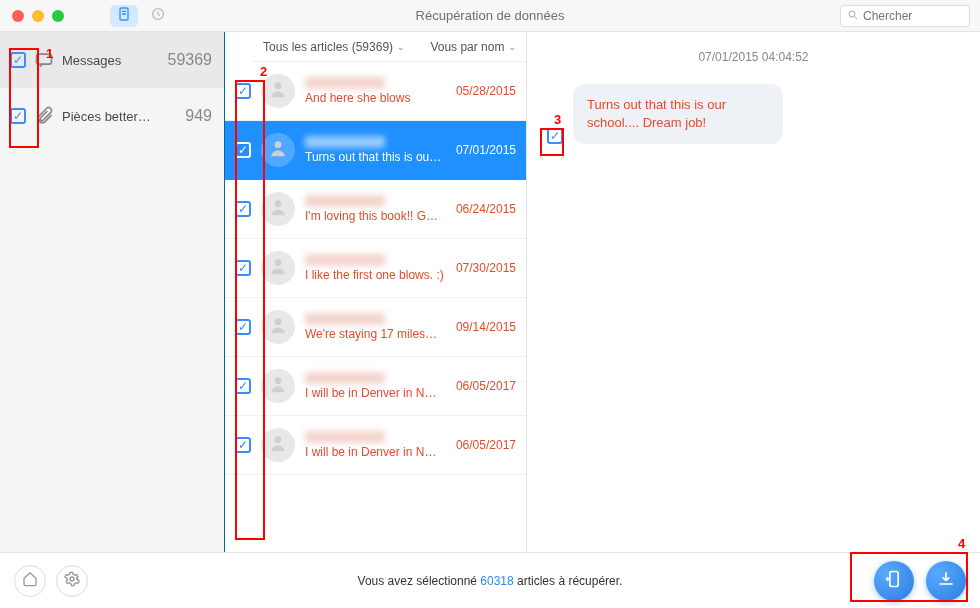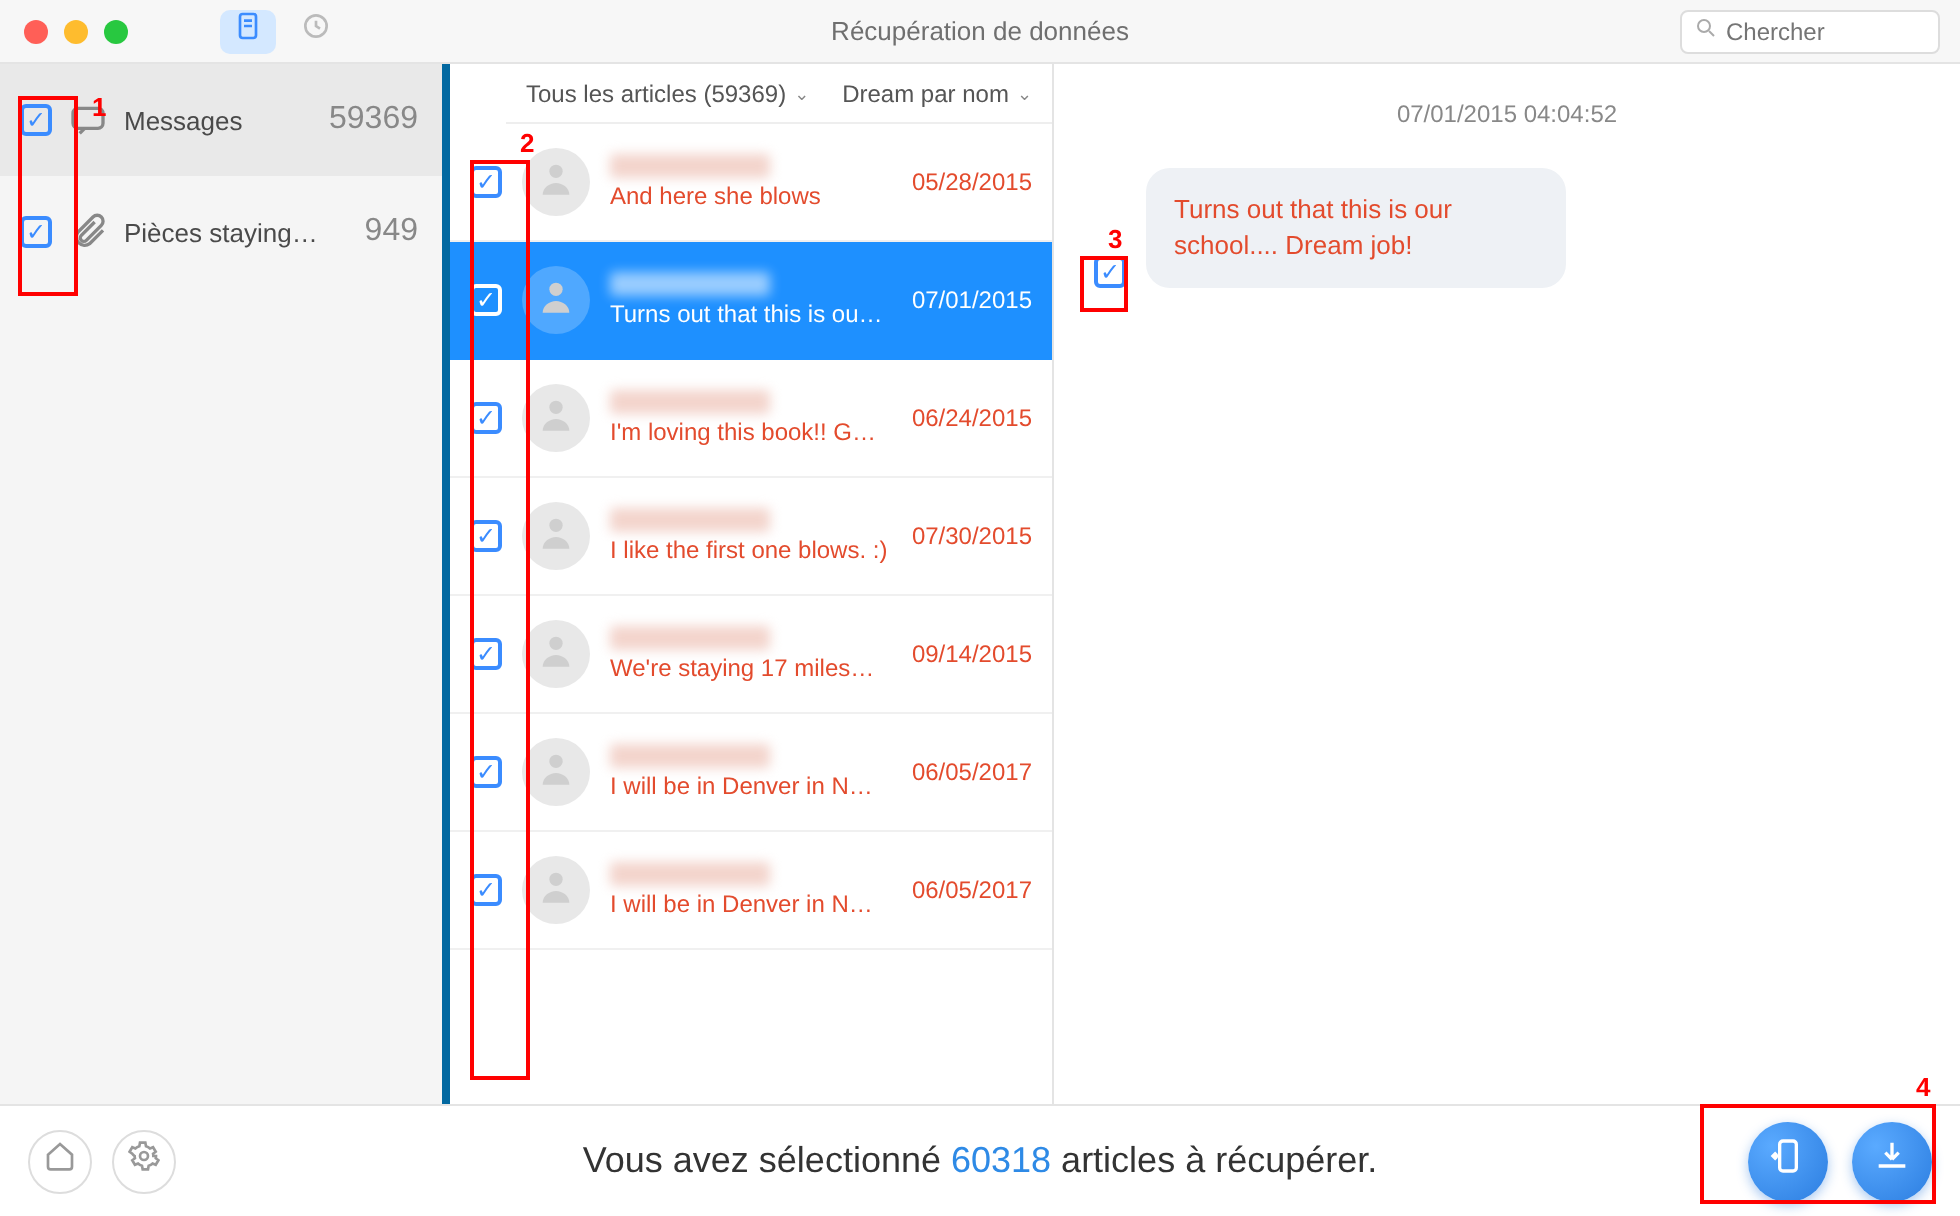--- a/index.html
+++ b/index.html
@@ -9,21 +9,21 @@
 .dot { width: 12px; height: 12px; border-radius: 50%; }
 .dot-r { background: #ff5f57; } .dot-y { background: #febc2e; } .dot-g { background: #28c840; }
 .tb-icons { display: flex; gap: 6px; margin-left: 14px; }
 .tb-btn { width: 28px; height: 22px; border-radius: 5px; display: flex; align-items: center; justify-content: center; }
 .tb-btn.active { background: #d4e8ff; }
 .tb-btn svg { width: 16px; height: 16px; }
 .title { position: absolute; left: 50%; transform: translateX(-50%); font-size: 13px; color: #6f6f6f; }
 .search { position: absolute; right: 10px; top: 5px; width: 130px; height: 22px; border: 1px solid #ddd; border-radius: 4px; background: #fff; display: flex; align-items: center; padding: 0 6px; gap: 4px; justify-content: space-between; }
 .search-input { border: none; outline: none; font-size: 12px; color: #888; width: 100%; background: transparent; }
 .content { display: flex; height: 520px; }
-.sidebar { width: 225px; background: #f5f5f5; border-right: 4px solid #0369a1; }
+.sidebar { width: 225px; background: #f5f5f5; border-right: 1px solid #0369a1; }
 .s-item { height: 56px; display: flex; align-items: center; padding: 0 12px 0 10px; gap: 8px; }
 .s-item.sel { background: #e9e9e9; }
 .cb { width: 16px; height: 16px; border: 2px solid #3b8cff; border-radius: 3px; display: inline-flex; align-items: center; justify-content: center; flex-shrink: 0; cursor: pointer; }
 .cb::after { content: "✓"; color: #3b8cff; font-size: 12px; line-height: 1; }
 .s-item .cat-ic { width: 20px; height: 20px; display: flex; align-items: center; justify-content: center; flex-shrink: 0; }
 .s-label { font-size: 13px; color: #4a4a4a; flex: 1; white-space: nowrap; overflow: hidden; text-overflow: ellipsis; }
 .s-count { font-size: 16px; color: #888; }
 .mid { width: 302px; border-right: 1px solid #e4e4e4; display: flex; flex-direction: column; }
 .mid-head { height: 30px; display: flex; align-items: center; padding: 0 10px; justify-content: space-between; border-bottom: 1px solid #eee; font-size: 12px; color: #555; margin-left: 28px; }
 .mh-l, .mh-r { display: flex; align-items: center; gap: 4px; cursor: pointer; }
@@ -44,21 +44,21 @@
 .date { font-size: 12px; color: #e34b2d; flex-shrink: 0; }
 .row.sel .date { color: #fff; }
 .preview { flex: 1; padding: 18px 20px; position: relative; }
 .pv-date { text-align: center; font-size: 12px; color: #888; margin-bottom: 20px; }
 .pv-row { display: flex; align-items: flex-end; gap: 10px; }
 .bubble { background: #eef1f5; border-radius: 12px; padding: 12px 14px; max-width: 210px; font-size: 13px; color: #e34b2d; line-height: 1.4; }
 .footer { height: 56px; border-top: 1px solid #e4e4e4; display: flex; align-items: center; padding: 0 14px; position: relative; }
 .f-left { display: flex; gap: 10px; }
 .circ-btn { width: 32px; height: 32px; border: 1px solid #ddd; border-radius: 50%; display: flex; align-items: center; justify-content: center; cursor: pointer; }
 .circ-btn svg { width: 16px; height: 16px; }
-.f-center { position: absolute; left: 50%; transform: translateX(-50%); font-size: 18px; color: #333; }
+.f-center { position: absolute; left: 50%; transform: translateX(-50%); font-size: 12px; color: #333; }
 .f-center .cnt { color: #2e8ae6; }
 .f-right { position: absolute; right: 14px; display: flex; gap: 12px; }
 .act-btn { width: 40px; height: 40px; border-radius: 50%; display: flex; align-items: center; justify-content: center; cursor: pointer; background: radial-gradient(circle at 30% 30%, #5aaaff, #2b7de0); box-shadow: 0 2px 6px rgba(40,120,220,0.4); }
 .act-btn svg { width: 20px; height: 20px; }
 
 .anno { position: absolute; border: 2px solid #ff0000; pointer-events: none; }
 .anno-lbl { position: absolute; color: #ff0000; font-weight: bold; font-size: 13px; pointer-events: none; }
 </style>
 </head>
 <body>
@@ -113,33 +113,33 @@
       <span class="s-label">Messages</span>
       <span class="s-count">59369</span>
     </div>
     <div class="s-item">
       <span class="cb"></span>
       <span class="cat-ic">
         <svg viewBox="0 0 24 24" fill="none" stroke="#888" stroke-width="2">
             <path d="M21 11l-8 8a5 5 0 01-7-7l9-9a3.5 3.5 0 015 5l-9 9a2 2 0 01-3-3l8-8"></path>
           </svg>
       </span>
-      <span class="s-label">Pièces staying…</span>
+      <span class="s-label">Pièces better…</span>
       <span class="s-count">949</span>
     </div>
   </div>
 
   <div class="mid">
     <div class="mid-head">
       <div class="mh-l">
         <span>Tous les articles (59369)</span>
         <span class="chev">⌄</span>
       </div>
       <div class="mh-r">
-        <span>Dream par nom</span>
+        <span>Vous par nom</span>
         <span class="chev">⌄</span>
       </div>
     </div>
     <div class="list" id="rows">
         <div class="row">
           <span class="cb"></span>
           <span class="av">
             <span><svg viewBox="0 0 24 24" fill="#cfcfcf">
                 <circle cx="12" cy="8" r="4"></circle>
                 <path d="M4 22c0-4 4-7 8-7s8 3 8 7"></path>

